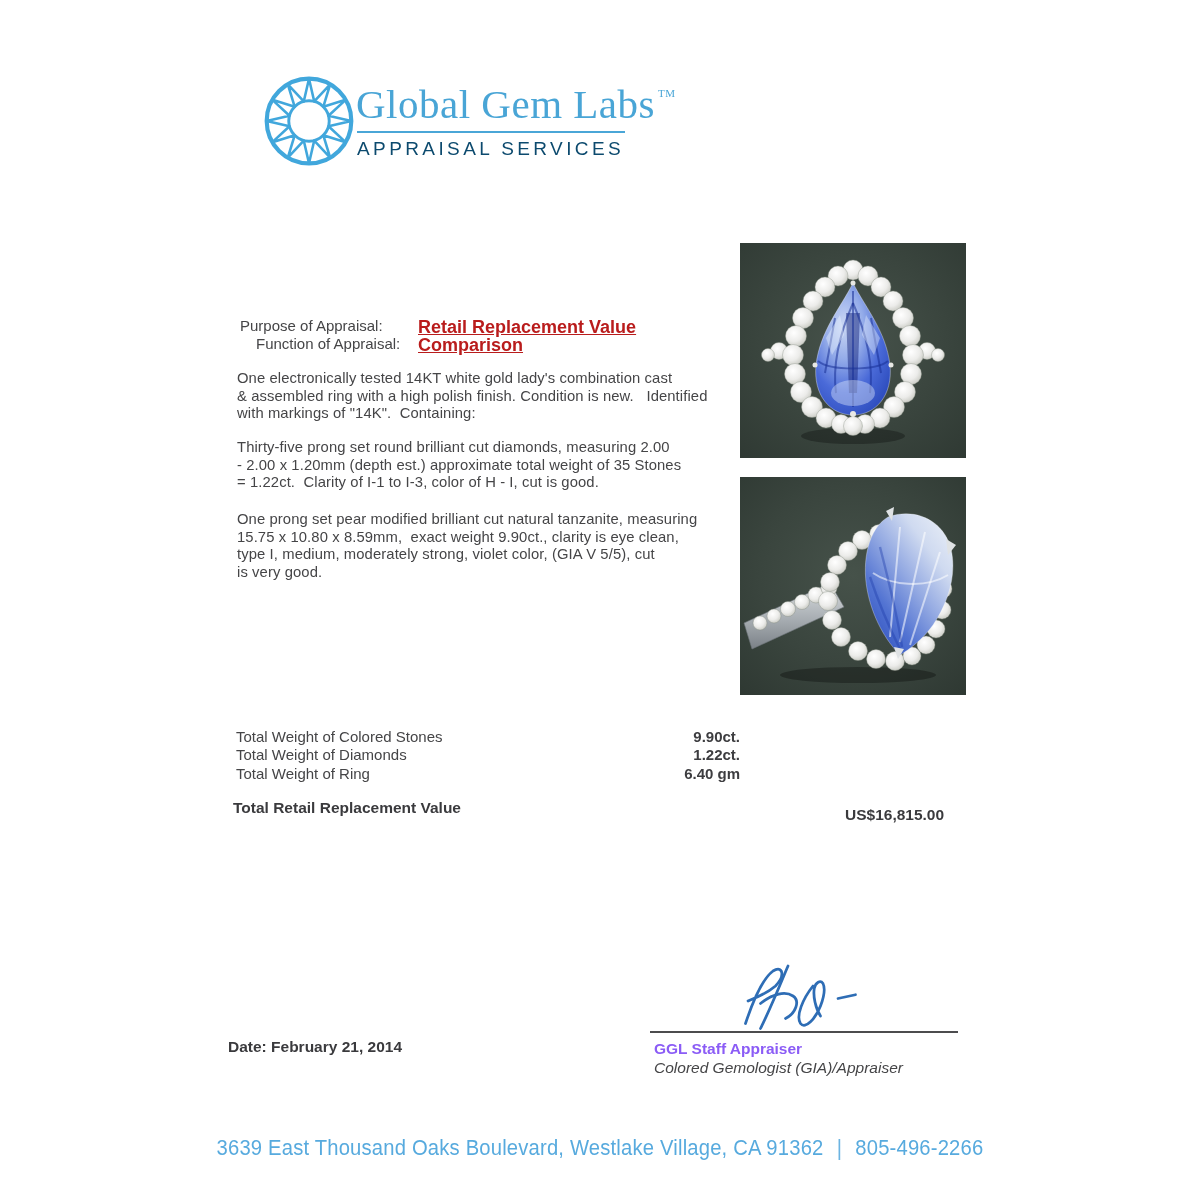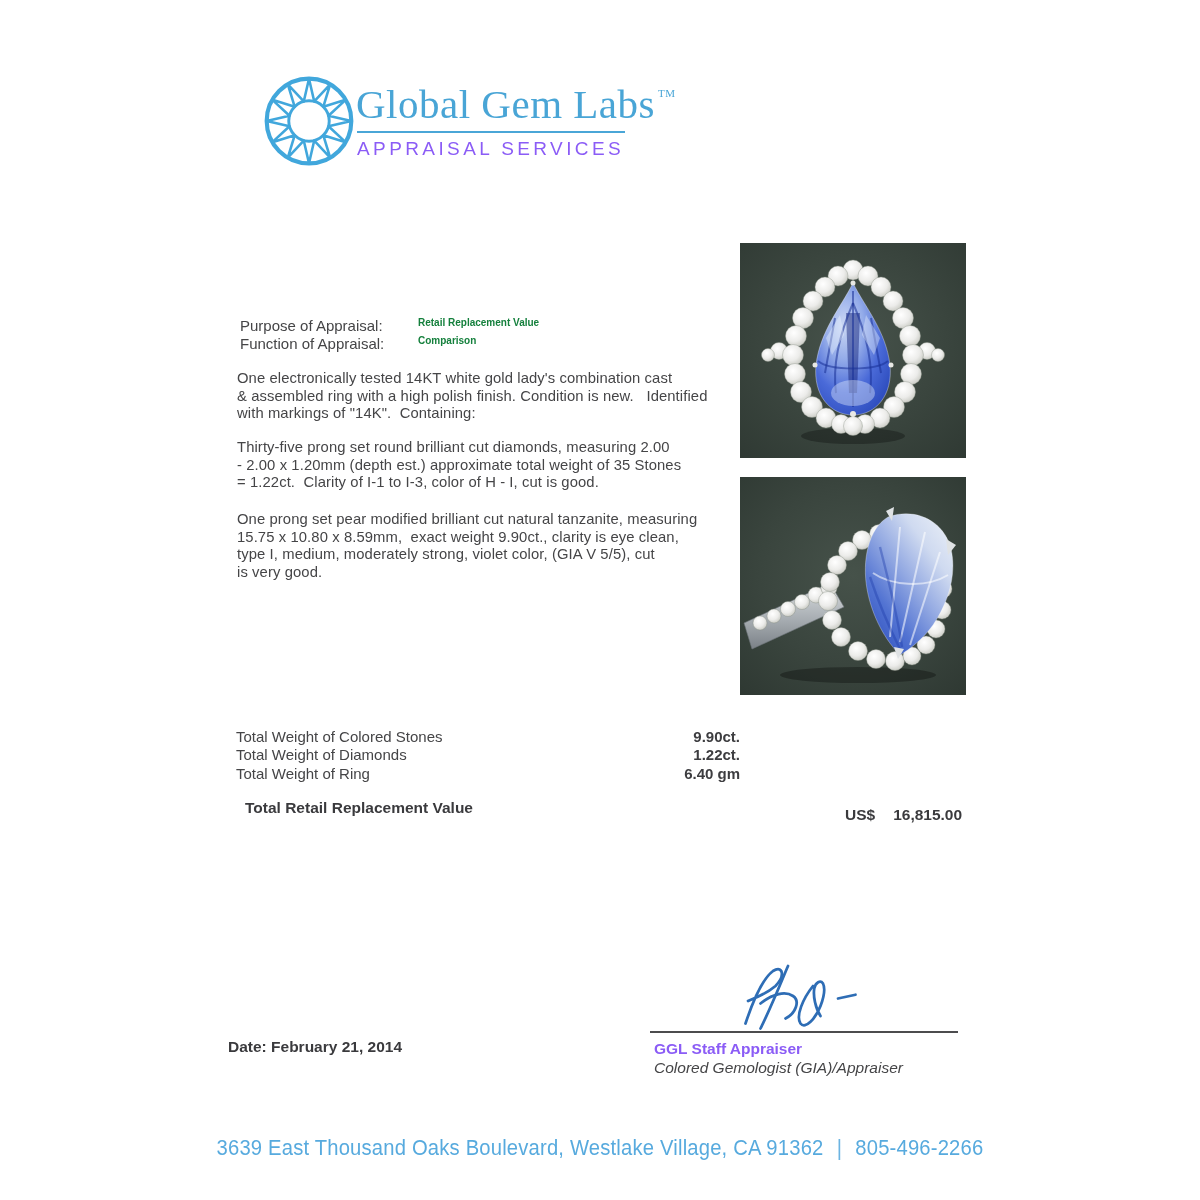--- a/index.html
+++ b/index.html
@@ -6,32 +6,32 @@
   .page{position:relative;width:1200px;height:1200px;background:#ffffff;
         font-family:"Liberation Sans",sans-serif;color:#454547;overflow:hidden;}
   .abs{position:absolute;}
 
   
   .brand-name{font-family:"Liberation Serif",serif;font-size:41px;color:#49a5d6;
               letter-spacing:0.5px;white-space:nowrap;}
   .brand-tm{font-size:11px;vertical-align:super;position:relative;top:-6px;left:3px;
             font-family:"Liberation Serif",serif;color:#49a5d6;}
   .brand-rule{border-top:2px solid #4aa6d7;width:268px;height:0;}
-  .brand-tagline{font-size:19px;letter-spacing:3.4px;color:#8b5cf6;white-space:nowrap;}
+  .brand-tagline{font-size:19px;letter-spacing:3.4px;color:#0c4a6e;white-space:nowrap;}
 
   
   .kv-label{position:absolute;font-size:15px;}
-  .kv-value{position:absolute;font-size:10px;font-weight:bold;color:#15803d;}
+  .kv-value{position:absolute;font-size:18px;font-weight:bold;color:#b91c1c;text-decoration:underline;}
   .para{position:absolute;font-size:14.8px;line-height:17.5px;white-space:pre-wrap;
         letter-spacing:0.1px;width:520px;}
   .w-label{position:absolute;font-size:15px;}
   .w-value{position:absolute;font-size:15px;font-weight:bold;color:#3d3d40;
            width:120px;text-align:right;}
-  .total-label{position:absolute;font-size:15.5px;font-weight:bold;color:#3a3a3d;margin-left:12px;}
-  .total-amount{position:absolute;display:flex;gap:18px;font-size:15.5px;
+  .total-label{position:absolute;font-size:15.5px;font-weight:bold;color:#3a3a3d;}
+  .total-amount{position:absolute;display:flex;font-size:15.5px;
                 font-weight:bold;color:#3a3a3d;}
 
   
   .sig-rule{position:absolute;border-top:2px solid #4c4c4e;width:308px;height:0;}
   .sig-title{position:absolute;font-size:15.5px;font-weight:bold;color:#8b5cf6;}
   .sig-cred{position:absolute;font-size:15.5px;font-style:italic;color:#454547;}
   .date-line{position:absolute;font-size:15.5px;font-weight:bold;color:#3a3a3d;}
 
   
   .footer{position:absolute;top:1136px;left:0;width:1200px;text-align:center;
@@ -212,21 +212,21 @@
       <g fill="#dfe2e4">
         <polygon points="146,34 154,30 152,44"></polygon>
         <polygon points="206,62 216,68 208,78"></polygon>
         <polygon points="154,170 164,172 158,182"></polygon>
       </g>
     </g>
   </svg>
 
   <span class="kv-label" style="left:240px;top:317px">Purpose of Appraisal:</span>
   <span class="kv-value" style="left:418px;top:317px">Retail Replacement Value</span>
-  <span class="kv-label" style="left:240px;top:335px">Function of Appraisal:</span>
+  <span class="kv-label" style="left:256px;top:335px">Function of Appraisal:</span>
   <span class="kv-value" style="left:418px;top:335px">Comparison</span>
 
   <div class="para" style="left:237px;top:370px">One electronically tested 14KT white gold lady's combination cast
 &amp; assembled ring with a high polish finish. Condition is new.   Identified
 with markings of "14K".  Containing:</div>
   <div class="para" style="left:237px;top:439px">Thirty-five prong set round brilliant cut diamonds, measuring 2.00
 - 2.00 x 1.20mm (depth est.) approximate total weight of 35 Stones
 = 1.22ct.  Clarity of I-1 to I-3, color of H - I, cut is good.</div>
   <div class="para" style="left:237px;top:511px">One prong set pear modified brilliant cut natural tanzanite, measuring
 15.75 x 10.80 x 8.59mm,  exact weight 9.90ct., clarity is eye clean,

